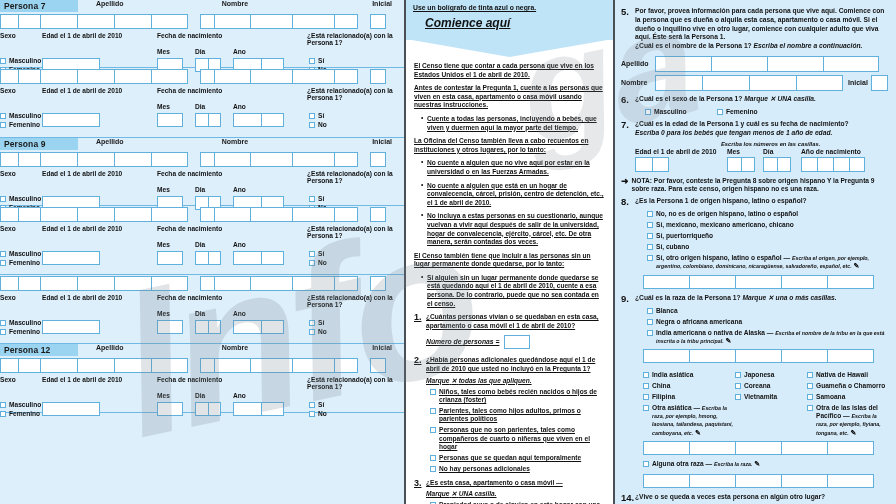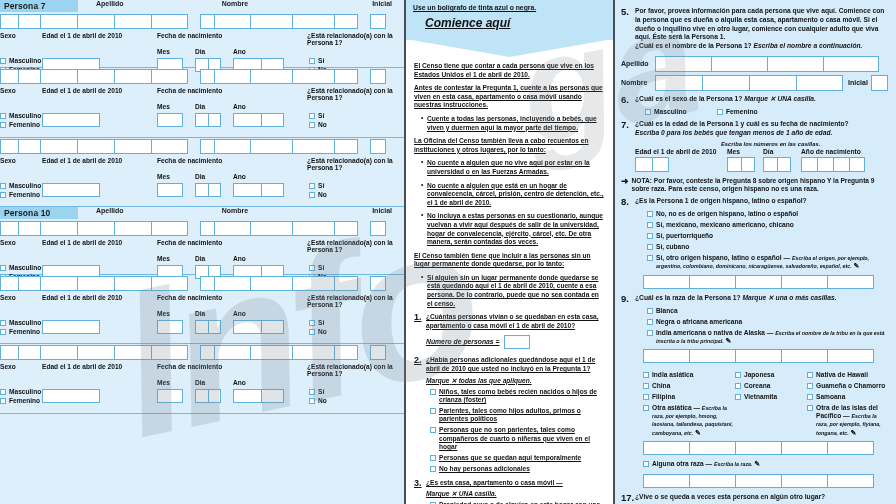--- a/index.html
+++ b/index.html
@@ -254,20 +254,26 @@
             </div>
         </div>
         <div class="c-rel" style="padding-left:2px">
           <div class="chkline"><span class="chk"></span><span>Sí</span></div>
           <div class="chkline"><span class="chk"></span><span>No</span></div>
         </div>
       </div>
     </div>
 
     <div class="person">
+      <div class="prow1">
+        <div class="ptag">Persona 9</div>
+        <div class="lbl lbl-ap">Apellido</div>
+        <div class="lbl lbl-nom">Nombre</div>
+        <div class="lbl lbl-ini">Inicial</div>
+      </div>
       <div class="boxrow">
         <div class="grp">
           <div class="bx" style="width:18px"></div>
             <div class="bx" style="width:22px"></div>
             <div class="bx" style="width:37px"></div>
             <div class="bx" style="width:37px"></div>
             <div class="bx" style="width:37px"></div>
             <div class="bx" style="width:37px"></div>
         </div>
         <div class="gap"></div>
@@ -321,26 +327,20 @@
             </div>
         </div>
         <div class="c-rel" style="padding-left:2px">
           <div class="chkline"><span class="chk"></span><span>Sí</span></div>
           <div class="chkline"><span class="chk"></span><span>No</span></div>
         </div>
       </div>
     </div>
 
     <div class="person">
-      <div class="prow1">
-        <div class="ptag">Persona 10</div>
-        <div class="lbl lbl-ap">Apellido</div>
-        <div class="lbl lbl-nom">Nombre</div>
-        <div class="lbl lbl-ini">Inicial</div>
-      </div>
       <div class="boxrow">
         <div class="grp">
           <div class="bx" style="width:18px"></div>
             <div class="bx" style="width:22px"></div>
             <div class="bx" style="width:37px"></div>
             <div class="bx" style="width:37px"></div>
             <div class="bx" style="width:37px"></div>
             <div class="bx" style="width:37px"></div>
         </div>
         <div class="gap"></div>
@@ -461,20 +461,26 @@
             </div>
         </div>
         <div class="c-rel" style="padding-left:2px">
           <div class="chkline"><span class="chk"></span><span>Sí</span></div>
           <div class="chkline"><span class="chk"></span><span>No</span></div>
         </div>
       </div>
     </div>
 
     <div class="person">
+      <div class="prow1">
+        <div class="ptag">Persona 12</div>
+        <div class="lbl lbl-ap">Apellido</div>
+        <div class="lbl lbl-nom">Nombre</div>
+        <div class="lbl lbl-ini">Inicial</div>
+      </div>
       <div class="boxrow">
         <div class="grp">
           <div class="bx" style="width:18px"></div>
             <div class="bx" style="width:22px"></div>
             <div class="bx" style="width:37px"></div>
             <div class="bx" style="width:37px"></div>
             <div class="bx" style="width:37px"></div>
             <div class="bx" style="width:37px"></div>
         </div>
         <div class="gap"></div>
@@ -849,20 +855,20 @@
       </div>
       <div class="wbox" style="margin-left:22px;margin-top:5px">
         <div class="bx" style="width:46px"></div>
           <div class="bx" style="width:46px"></div>
           <div class="bx" style="width:46px"></div>
           <div class="bx" style="width:46px"></div>
           <div class="bx" style="width:47px;border-right:1px solid #5fb0dd"></div>
       </div>
 
       <div class="rq" style="margin-top:5px">
-        <div class="rn">17.</div>
+        <div class="rn">14.</div>
         <div class="rt">¿Vive o se queda a veces esta persona en algún otro lugar?</div>
       </div>
 
     </div>
   </div>
 
 </div>
 
 </body></html>

